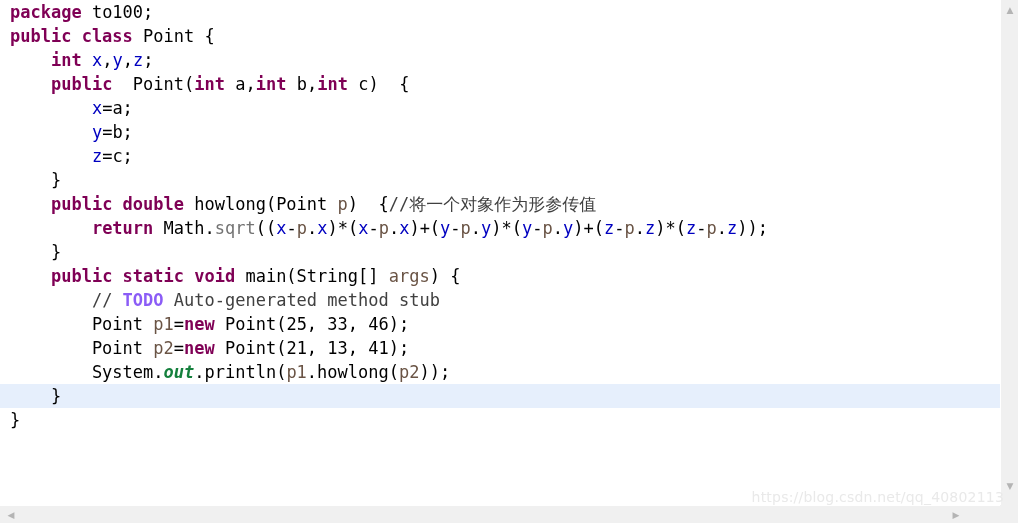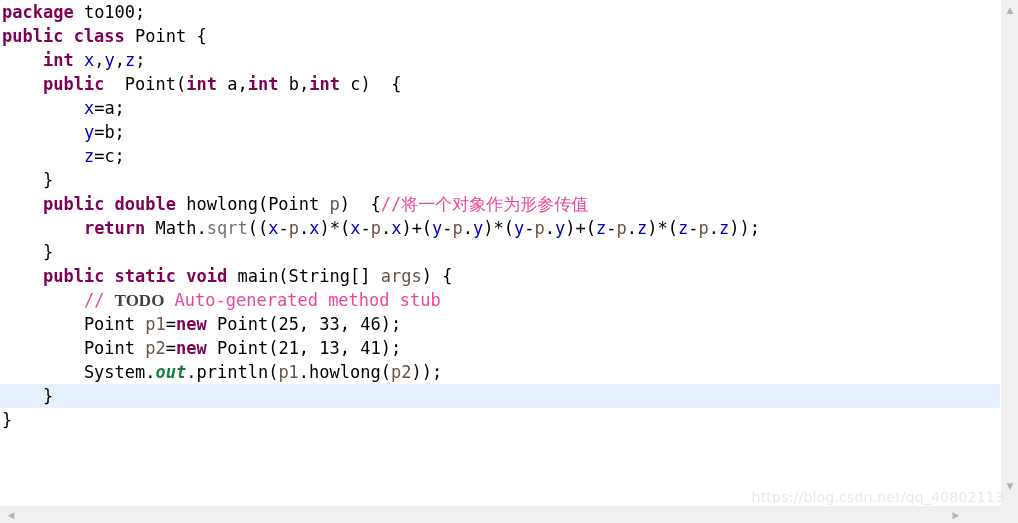--- a/index.html
+++ b/index.html
@@ -25,35 +25,35 @@
     height: 500px;
     overflow: hidden;
     background: #ffffff;
   }
   .code-line {
     position: relative;
     height: 24px;
     line-height: 24px;
     font-size: 17px;
     white-space: pre;
-    padding-left: 2px;
+    padding-left: 10px;
     letter-spacing: 0px;
     color: #000000;
   }
   .code-line.current {
     background: #e6effc;
     width: 1000px;
   }
 
   
   .kw      { color: #7f0055; font-weight: bold; }
   .fld     { color: #0000c0; }
   .fld-b   { color: #15803d; font-weight: bold; font-style: italic; }
-  .cmt     { color: #ec4899; margin-top: 6px; }
-  .todo    { color: #404040; font-weight: bold; font-family: Liberation Serif, serif; }
+  .cmt     { color: #404040; margin-top: 6px; }
+  .todo    { color: #8b5cf6; font-weight: bold; }
   .param   { color: #6a5445; }
   .plain   { color: #000000; }
   .meth-i  { color: #737373; }
   .local   { color: #6a5445; margin-top: 16px; }
 
   
   #vscroll {
     position: absolute;
     right: 0;
     top: 0;

